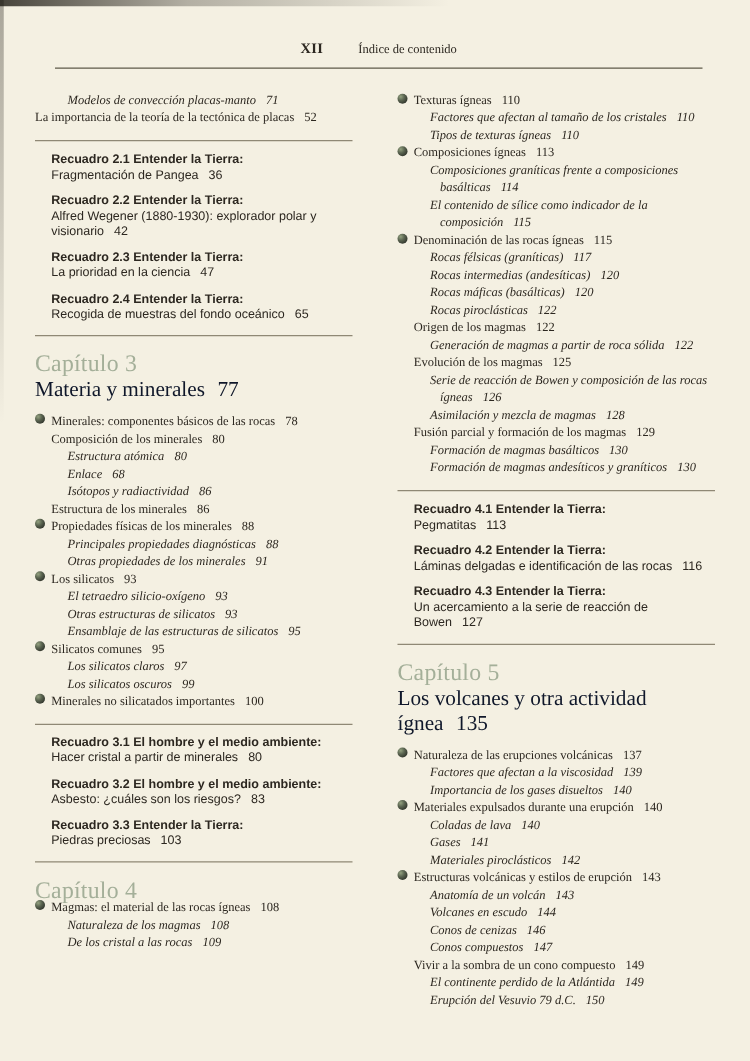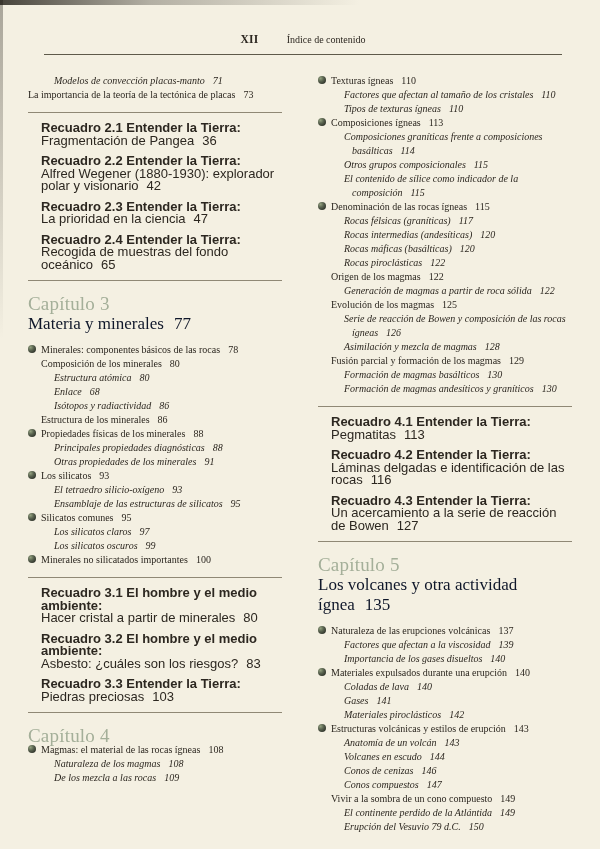--- a/index.html
+++ b/index.html
@@ -36,41 +36,41 @@
   .globe{ display:inline-block; width:8px; height:8px; border-radius:50%; margin-right:5px;
     background:radial-gradient(circle at 32% 30%, #93a17f 0%, #5a6450 38%, #31352c 78%);
     vertical-align:0.5px; }
 
   .chapter-label{ margin-top:16px; font-size:19px; color:var(--sage); letter-spacing:.2px; }
   .chapter-title{ margin:3px 0 9px 0; font-size:17px; line-height:20px; color:#0f172a; }
   .chapter-title .pg{ margin-left:10px; }
 
   .boxgroup{ margin:10px 0; padding:9px 0 9px 13px;
     border-top:1px solid var(--rule); border-bottom:1px solid var(--rule);
-    font-family:"Liberation Sans", sans-serif; font-size:13px; line-height:12.5px; }
+    font-family:"Liberation Sans", sans-serif; font-size:10px; line-height:12.5px; }
   .box{ margin-bottom:8px; }
   .box:last-child{ margin-bottom:0; }
   .box-title{ font-weight:bold; }
   .box-body .pg{ margin-left:8px; }
 </style>
 </head>
 <body>
 
 <div class="page">
   <div class="scan-shade"></div>
   <div class="scan-shade-left"></div>
 
   <header class="page-header">
     <span class="folio">XII</span>
     <span class="running-title">Índice de contenido</span>
   </header>
 
   <div class="col col-left">
       <div class="entry sub"><span>Modelos de convección placas-manto</span><span class="pg">71</span></div>
-      <div class="entry main noicon"><span>La importancia de la teoría de la tectónica de placas</span><span class="pg">73</span></div>
+      <div class="entry main noicon"><span>La importancia de la teoría de la tectónica de placas</span><span class="pg">52</span></div>
       <div class="boxgroup">
         <div class="box">
           <div class="box-title">Recuadro 2.1 Entender la Tierra:</div>
           <div class="box-body"><span>Fragmentación de Pangea</span><span class="pg">36</span></div>
         </div>
         <div class="box">
           <div class="box-title">Recuadro 2.2 Entender la Tierra:</div>
           <div class="box-body"><span>Alfred Wegener (1880-1930): explorador polar y visionario</span><span class="pg">42</span></div>
         </div>
         <div class="box">
@@ -88,20 +88,21 @@
       <div class="entry sec"><span>Composición de los minerales</span><span class="pg">80</span></div>
       <div class="entry sub"><span>Estructura atómica</span><span class="pg">80</span></div>
       <div class="entry sub"><span>Enlace</span><span class="pg">68</span></div>
       <div class="entry sub"><span>Isótopos y radiactividad</span><span class="pg">86</span></div>
       <div class="entry sec"><span>Estructura de los minerales</span><span class="pg">86</span></div>
       <div class="entry main"><span class="globe"></span><span>Propiedades físicas de los minerales</span><span class="pg">88</span></div>
       <div class="entry sub"><span>Principales propiedades diagnósticas</span><span class="pg">88</span></div>
       <div class="entry sub"><span>Otras propiedades de los minerales</span><span class="pg">91</span></div>
       <div class="entry main"><span class="globe"></span><span>Los silicatos</span><span class="pg">93</span></div>
       <div class="entry sub"><span>El tetraedro silicio-oxígeno</span><span class="pg">93</span></div>
+      <div class="entry sub"><span>Otras estructuras de silicatos</span><span class="pg">93</span></div>
       <div class="entry sub"><span>Ensamblaje de las estructuras de silicatos</span><span class="pg">95</span></div>
       <div class="entry main"><span class="globe"></span><span>Silicatos comunes</span><span class="pg">95</span></div>
       <div class="entry sub"><span>Los silicatos claros</span><span class="pg">97</span></div>
       <div class="entry sub"><span>Los silicatos oscuros</span><span class="pg">99</span></div>
       <div class="entry main"><span class="globe"></span><span>Minerales no silicatados importantes</span><span class="pg">100</span></div>
       <div class="boxgroup">
         <div class="box">
           <div class="box-title">Recuadro 3.1 El hombre y el medio ambiente:</div>
           <div class="box-body"><span>Hacer cristal a partir de minerales</span><span class="pg">80</span></div>
         </div>
@@ -110,29 +111,28 @@
           <div class="box-body"><span>Asbesto: ¿cuáles son los riesgos?</span><span class="pg">83</span></div>
         </div>
         <div class="box">
           <div class="box-title">Recuadro 3.3 Entender la Tierra:</div>
           <div class="box-body"><span>Piedras preciosas</span><span class="pg">103</span></div>
         </div>
       </div>
       <div class="chapter-label">Capítulo 4</div>
       <div class="entry main"><span class="globe"></span><span>Magmas: el material de las rocas ígneas</span><span class="pg">108</span></div>
       <div class="entry sub"><span>Naturaleza de los magmas</span><span class="pg">108</span></div>
-      <div class="entry sub"><span>De los mezcla a las rocas</span><span class="pg">109</span></div>
+      <div class="entry sub"><span>De los cristal a las rocas</span><span class="pg">109</span></div>
     </div>
   <div class="col col-right">
       <div class="entry main"><span class="globe"></span><span>Texturas ígneas</span><span class="pg">110</span></div>
       <div class="entry sub"><span>Factores que afectan al tamaño de los cristales</span><span class="pg">110</span></div>
       <div class="entry sub"><span>Tipos de texturas ígneas</span><span class="pg">110</span></div>
       <div class="entry main"><span class="globe"></span><span>Composiciones ígneas</span><span class="pg">113</span></div>
       <div class="entry sub"><span>Composiciones graníticas frente a composiciones basálticas</span><span class="pg">114</span></div>
-      <div class="entry sub"><span>Otros grupos composicionales</span><span class="pg">115</span></div>
       <div class="entry sub"><span>El contenido de sílice como indicador de la composición</span><span class="pg">115</span></div>
       <div class="entry main"><span class="globe"></span><span>Denominación de las rocas ígneas</span><span class="pg">115</span></div>
       <div class="entry sub"><span>Rocas félsicas (graníticas)</span><span class="pg">117</span></div>
       <div class="entry sub"><span>Rocas intermedias (andesíticas)</span><span class="pg">120</span></div>
       <div class="entry sub"><span>Rocas máficas (basálticas)</span><span class="pg">120</span></div>
       <div class="entry sub"><span>Rocas piroclásticas</span><span class="pg">122</span></div>
       <div class="entry sec"><span>Origen de los magmas</span><span class="pg">122</span></div>
       <div class="entry sub"><span>Generación de magmas a partir de roca sólida</span><span class="pg">122</span></div>
       <div class="entry sec"><span>Evolución de los magmas</span><span class="pg">125</span></div>
       <div class="entry sub"><span>Serie de reacción de Bowen y composición de las rocas ígneas</span><span class="pg">126</span></div>

